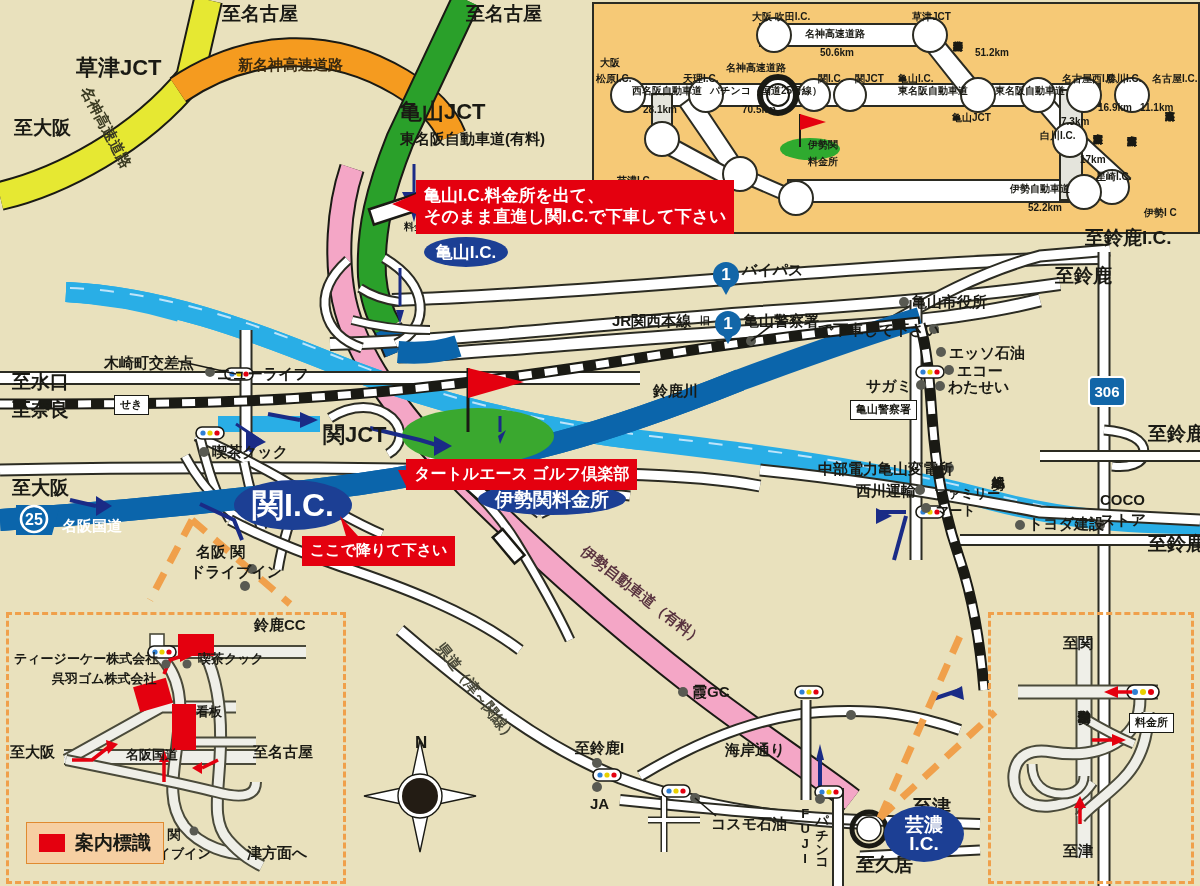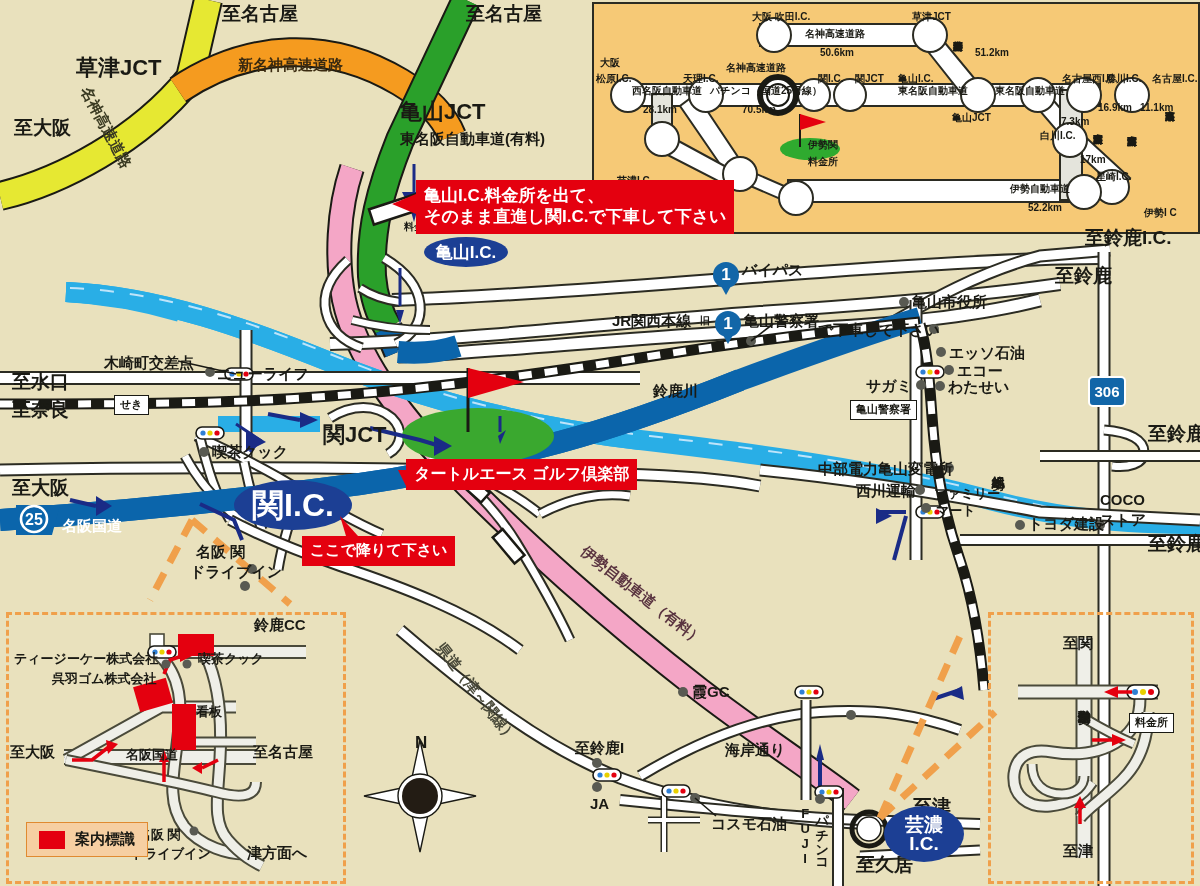--- a/index.html
+++ b/index.html
@@ -54,21 +54,21 @@
     position:absolute;width:34px;height:27px;border-radius:5px;
     background:#1266a8;color:#fff;font-weight:700;font-size:15px;
     display:flex;align-items:center;justify-content:center;
     border:2px solid #fff;
   }
   .legend{
     position:absolute;background:#f6cfa2;border:1.5px solid #e08a30;
     padding:7px 12px;display:flex;align-items:center;gap:10px;
   }
   .legend .sw{width:26px;height:18px;background:#e4000f;display:block;}
-  .legend span.t{font-size:15px;font-weight:700;color:#1a1a14;}
+  .legend span.t{font-size:19px;font-weight:700;color:#1a1a14;}
   .insetbox{position:absolute;background:#f6c976;border:2px solid #2b2b22;}
   .dashbox{position:absolute;border:3px dashed #f0a04b;background:transparent;}
   .nlabel{position:absolute;font-size:17px;font-weight:700;color:#1a1a14;}
 </style>
 </head>
 <body>
 
 <div id="root">
 
 <svg viewBox="0 0 1200 886">
@@ -627,20 +627,23 @@
 <div class="shield1" style="left:713px;top:262px;">1</div>
 <div class="shield1" style="left:715px;top:311px;">1</div>
 <div class="shield306" style="left:1088px;top:376px;">306</div>
 
 <div class="oval" style="left:424px;top:237px;width:84px;height:30px;font-size:17px;">
   <span>亀山I.C.</span>
 </div>
 <div class="oval" style="left:234px;top:480px;width:118px;height:50px;font-size:32px;">
   <span>関I.C.</span>
 </div>
+<div class="oval" style="left:478px;top:483px;width:148px;height:32px;font-size:19px;">
+  <span>伊勢関料金所</span>
+</div>
 <div class="oval" style="left:884px;top:806px;width:80px;height:56px;font-size:19px;flex-direction:column;">
   <span>芸濃</span>
   <span>I.C.</span>
 </div>
 
 <div class="callout c2" style="left:406px;top:459px;">
   <span>タートルエース ゴルフ倶楽部</span>
 </div>
 <div class="callout c1" style="left:416px;top:180px;">
   <div>亀山I.C.料金所を出て、</div>

